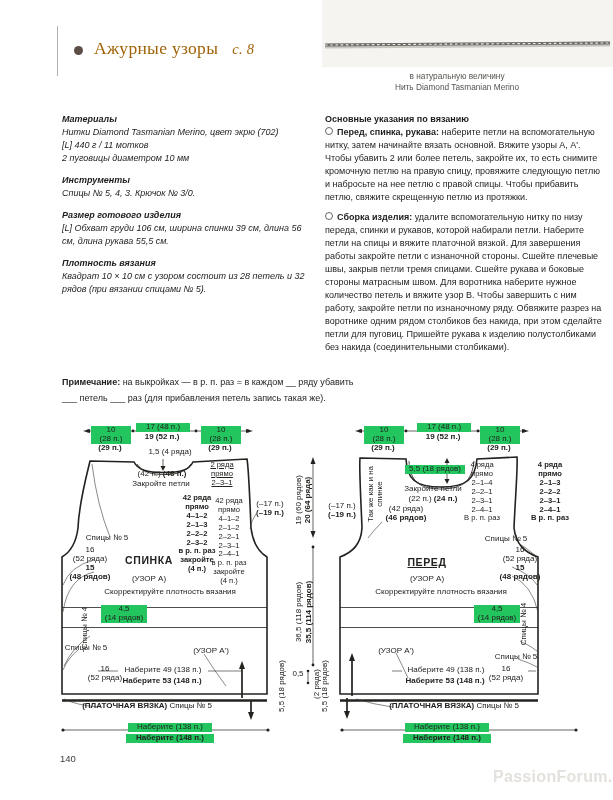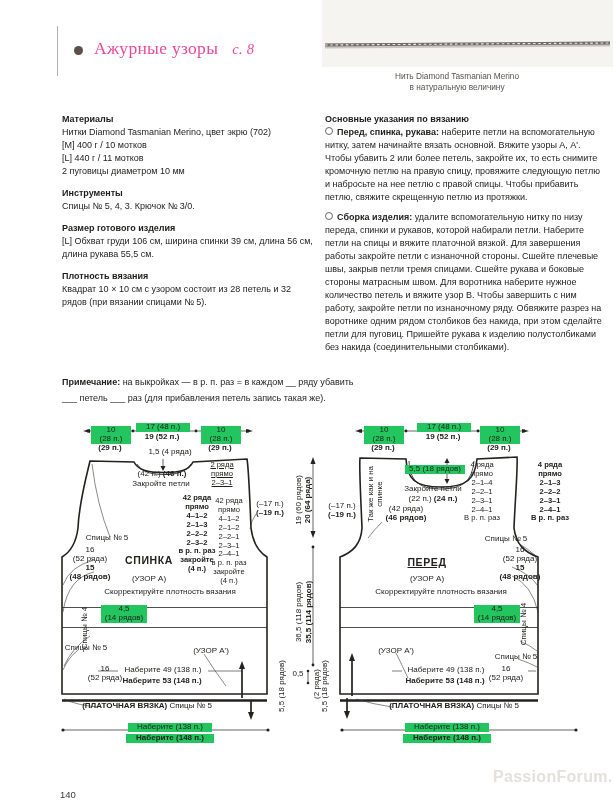--- a/index.html
+++ b/index.html
@@ -2,74 +2,73 @@
 <html><head>
 <meta charset="utf-8">
 <style>
   html,body{margin:0;padding:0;background:#e9e9e9;}
   .page{position:relative;width:613px;height:800px;background:#ffffff;overflow:hidden;
         font-family:"Liberation Sans",sans-serif;color:#1d1d1b;}
   
   .hdr-rule{position:absolute;left:57px;top:26px;width:1px;height:50px;background:#b3b1ad;}
   .hdr-bullet{position:absolute;left:74px;top:46px;width:9px;height:9px;border-radius:50%;background:#5d4f48;}
   .hdr-title{position:absolute;left:94px;top:38px;font-family:"Liberation Serif",serif;
-             font-size:17.5px;color:#ec4899;letter-spacing:.3px;}
+             font-size:17.5px;color:#a16207;letter-spacing:.3px;}
   .hdr-ref{font-style:italic;font-size:14.5px;margin-left:14px;}
   
   .yarn{position:absolute;left:322px;top:0;width:291px;height:67px;background:#f5f4f1;}
   .yarn-cap{position:absolute;left:322px;top:71px;width:270px;text-align:center;
             font-size:8.3px;line-height:11px;color:#56544f;}
   
-  .colL{position:absolute;left:62px;top:104px;width:252px;font-size:9px;line-height:13px;}
+  .colL{position:absolute;left:62px;top:104px;width:252px;font-size:9px;line-height:13px;font-style:italic;}
   .colR{position:absolute;left:325px;top:104px;width:280px;font-size:9px;line-height:13px;}
   .colL h3,.colR h3{margin:9px 0 1px 0;font-size:9px;line-height:12px;}
   .colL div.tx,.colR p{margin:0;}
   .colR p{margin:0 0 7px 0;}
   .circ{display:inline-block;width:6px;height:6px;border:1px solid #6a6863;border-radius:50%;
         margin-right:4px;position:relative;top:0px;}
   .note{position:absolute;left:62px;top:374px;width:304px;font-size:9px;line-height:16px;}
   
   .lbl{position:absolute;font-size:8px;line-height:8.8px;text-align:center;
        white-space:pre-line;color:#23221f;z-index:3;}
   .b{font-weight:700;}
   .chip{background:#22c55e;padding:0 1px;}
   .nw{white-space:nowrap;}
   .col{font-size:7.6px;line-height:8.9px;}
   .t{font-size:10.5px;font-weight:700;letter-spacing:.6px;}
   .rot{transform:rotate(-90deg);transform-origin:0 0;white-space:pre-line;line-height:9px;}
   .dsvg{position:absolute;left:0;top:420px;z-index:1;}
-  .pgnum{position:absolute;left:60px;top:753px;font-size:9.5px;color:#3a3a38;margin-top:36px;}
+  .pgnum{position:absolute;left:60px;top:753px;font-size:9.5px;color:#3a3a38;}
   .wm{position:absolute;left:493px;top:768px;font-size:16px;font-weight:700;color:#e4e1dd;
       letter-spacing:.3px;z-index:5;}
 </style>
 </head>
 <body>
 
 <div class="page">
 
   <div class="hdr-rule"></div>
   <div class="hdr-bullet"></div>
   <div class="hdr-title"><span>Ажурные узоры</span><span class="hdr-ref">с. 8</span></div>
 
   <div class="yarn">
     <svg width="291" height="67">
       <line x1="3" y1="46" x2="288" y2="44" stroke="#c9c6c0" stroke-width="5"></line>
       <line x1="3" y1="45" x2="288" y2="43" stroke="#6e6c68" stroke-width="2.8"></line>
       <line x1="3" y1="45" x2="288" y2="43" stroke="#edebe7" stroke-width="1.1" stroke-dasharray="2.6,2.6"></line>
     </svg>
   </div>
   <div class="yarn-cap">
+    <div>в натуральную величину</div>
     <div>Нить Diamond Tasmanian Merino</div>
-    <div>в натуральную величину</div>
   </div>
 
   <div class="colL">
     <h3>Материалы</h3>
     <div class="tx">Нитки Diamond Tasmanian Merino, цвет экрю (702)</div>
-    <div class="tx">[M] 400 г / 10 мотков</div>
     <div class="tx">[L] 440 г / 11 мотков</div>
     <div class="tx">2 пуговицы диаметром 10 мм</div>
     <h3>Инструменты</h3>
     <div class="tx">Спицы № 5, 4, 3. Крючок № 3/0.</div>
     <h3>Размер готового изделия</h3>
     <div class="tx">[L] Обхват груди 106 см, ширина спинки 39 см, длина 56 см, длина рукава 55,5 см.</div>
     <h3>Плотность вязания</h3>
     <div class="tx">Квадрат 10 × 10 см с узором состоит из 28 петель и 32 рядов (при вязании спицами № 5).</div>
   </div>
 

